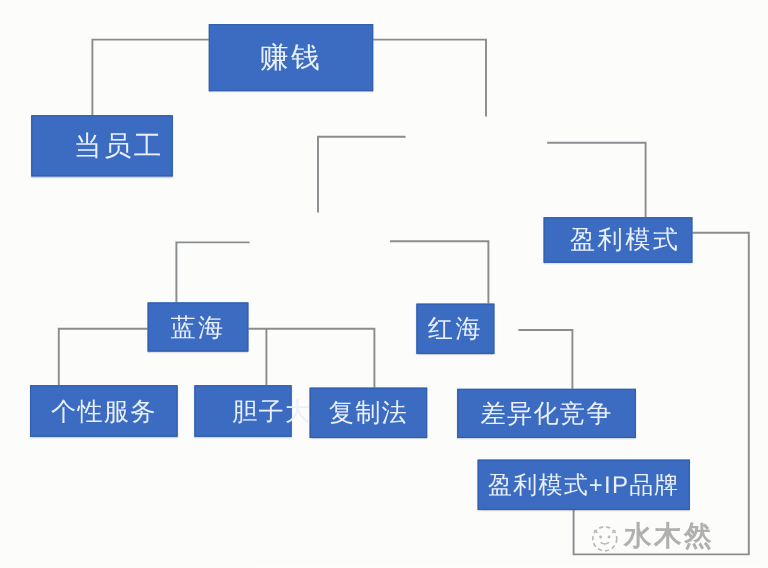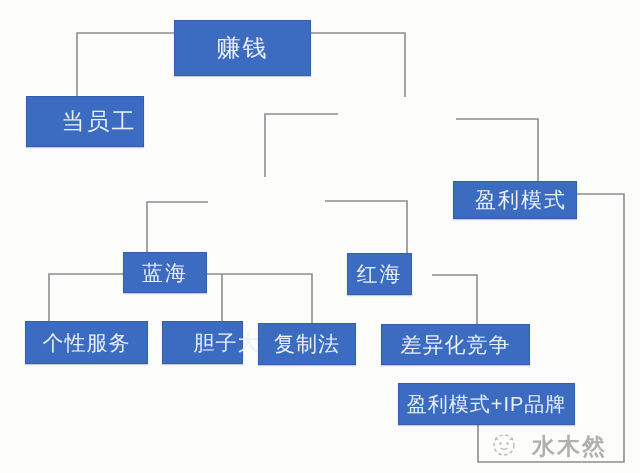--- a/index.html
+++ b/index.html
@@ -61,22 +61,22 @@
   .n-boldness          { left:162px; top:321px; width:81px;  height:43px; font-size:21px; letter-spacing:1px;padding-left:48px; }
   .n-copy-method       { left:258px; top:323px; width:98px;  height:42px; font-size:21px; letter-spacing:1px; }
   .n-differentiation   { left:381px; top:324px; width:149px; height:41px; font-size:21px; letter-spacing:1px; }
   .n-personalized      { left:398px; top:383px; width:177px; height:42px; font-size:20px; letter-spacing:1px; }
 
   .watermark {
     position: absolute;
     left: 490px;
     top: 431px;
     display: flex;
-    align-items: flex-start;
-    gap: 14px;
+    align-items: flex-end;
+    gap: 2px;
     z-index: 3;
     opacity: 0.9;
   }
   .watermark-text {
     color: var(--watermark);
     font-size: 23px;
     font-weight: bold;
     letter-spacing: 2px;
     white-space: nowrap;
   }

